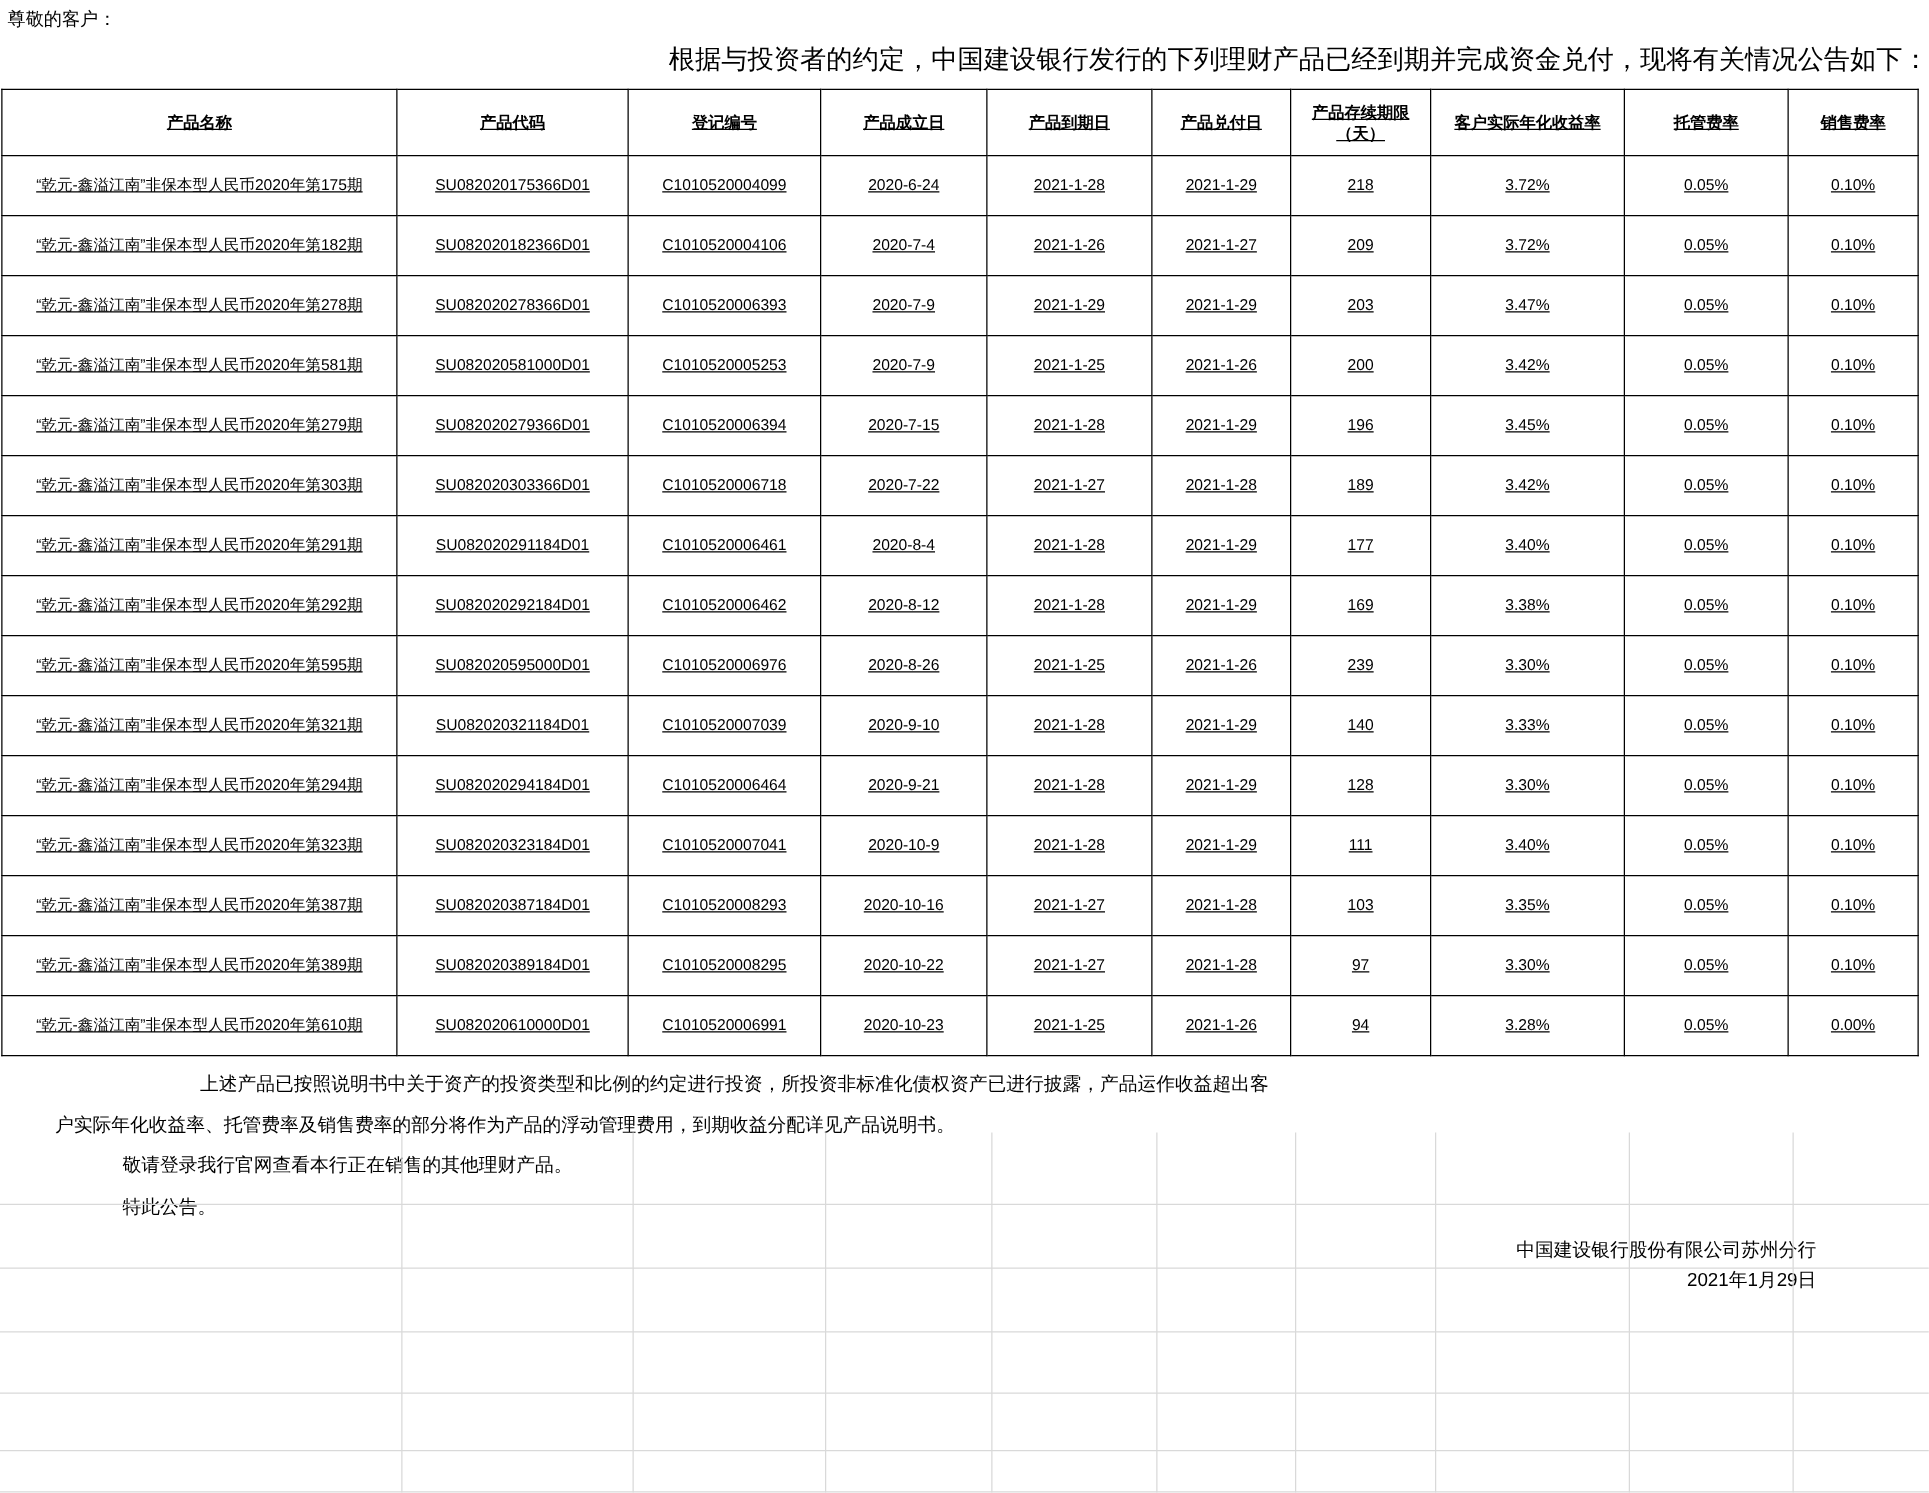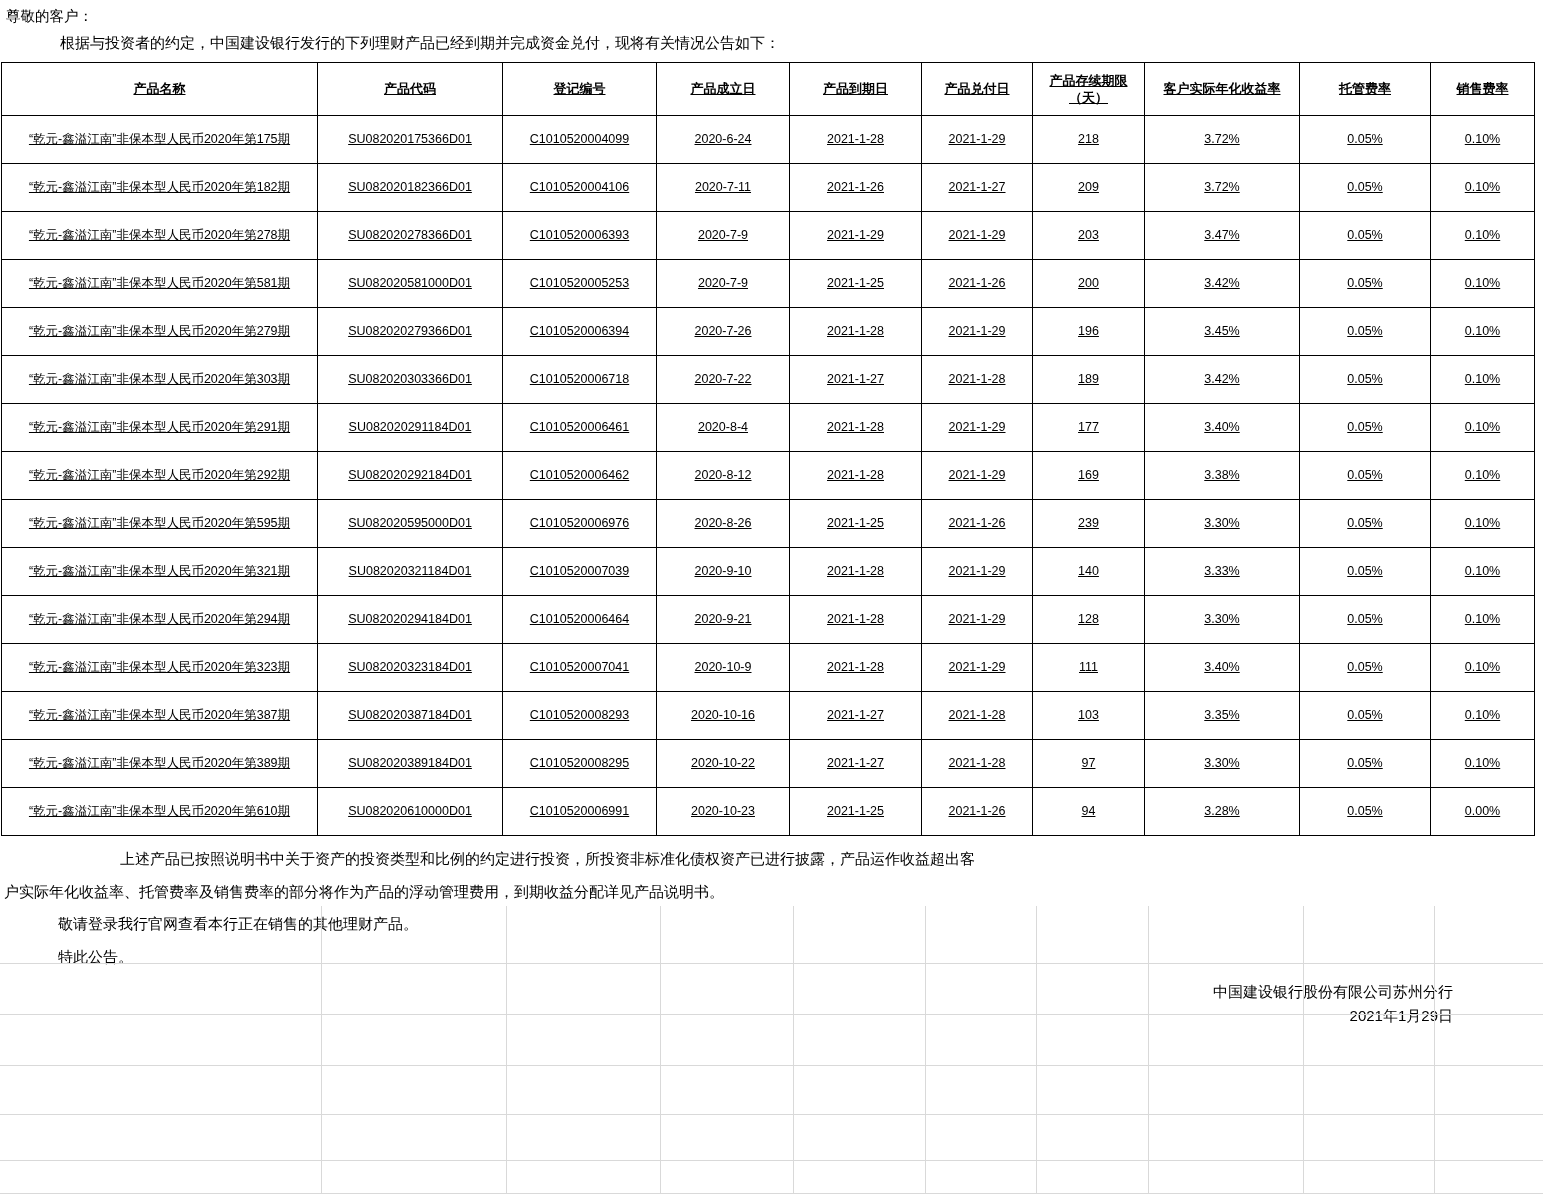--- a/index.html
+++ b/index.html
@@ -22,23 +22,24 @@
     height: 1194px;
     box-sizing: border-box;
   }
   
   .greeting {
     padding: 6px 0 0 6px;
     font-size: 14.5px;
     line-height: 1.5;
   }
   .intro {
-    padding: 4px 0 8px 60px;
-    font-size: 15px;
+    padding: 4px 0 8px 44px;
+    font-size: 21px;
     line-height: 1.5;
+    text-align: right;
   }
   table.main {
     border-collapse: collapse;
     width: 1533px;
     margin-left: 1px;
     table-layout: fixed;
     text-decoration: underline;
   }
   table.main th, table.main td {
     border: 1px solid #000000;
@@ -56,20 +57,21 @@
   table.main td {
     height: 41px;
   }
   td.pname {
     font-size: 12px;
     padding-left: 4px;
     padding-right: 4px;
   }
   .footer-block {
     margin-top: 2px;
+    margin-left: 40px;
   }
   .para {
     font-size: 15px;
     line-height: 1.5;
     padding: 10px 0 0 0;
   }
   .para.indent2 {
     padding-left: 120px;
   }
   .para.indent0 {
@@ -170,21 +172,21 @@
         <td>2021-1-29</td>
         <td>218</td>
         <td>3.72%</td>
         <td>0.05%</td>
         <td>0.10%</td>
       </tr>
         <tr>
         <td class="pname">“乾元-鑫溢江南”非保本型人民币2020年第182期</td>
         <td>SU082020182366D01</td>
         <td>C1010520004106</td>
-        <td>2020-7-11</td>
+        <td>2020-7-4</td>
         <td>2021-1-26</td>
         <td>2021-1-27</td>
         <td>209</td>
         <td>3.72%</td>
         <td>0.05%</td>
         <td>0.10%</td>
       </tr>
         <tr>
         <td class="pname">“乾元-鑫溢江南”非保本型人民币2020年第278期</td>
         <td>SU082020278366D01</td>
@@ -206,21 +208,21 @@
         <td>2021-1-26</td>
         <td>200</td>
         <td>3.42%</td>
         <td>0.05%</td>
         <td>0.10%</td>
       </tr>
         <tr>
         <td class="pname">“乾元-鑫溢江南”非保本型人民币2020年第279期</td>
         <td>SU082020279366D01</td>
         <td>C1010520006394</td>
-        <td>2020-7-26</td>
+        <td>2020-7-15</td>
         <td>2021-1-28</td>
         <td>2021-1-29</td>
         <td>196</td>
         <td>3.45%</td>
         <td>0.05%</td>
         <td>0.10%</td>
       </tr>
         <tr>
         <td class="pname">“乾元-鑫溢江南”非保本型人民币2020年第303期</td>
         <td>SU082020303366D01</td>

